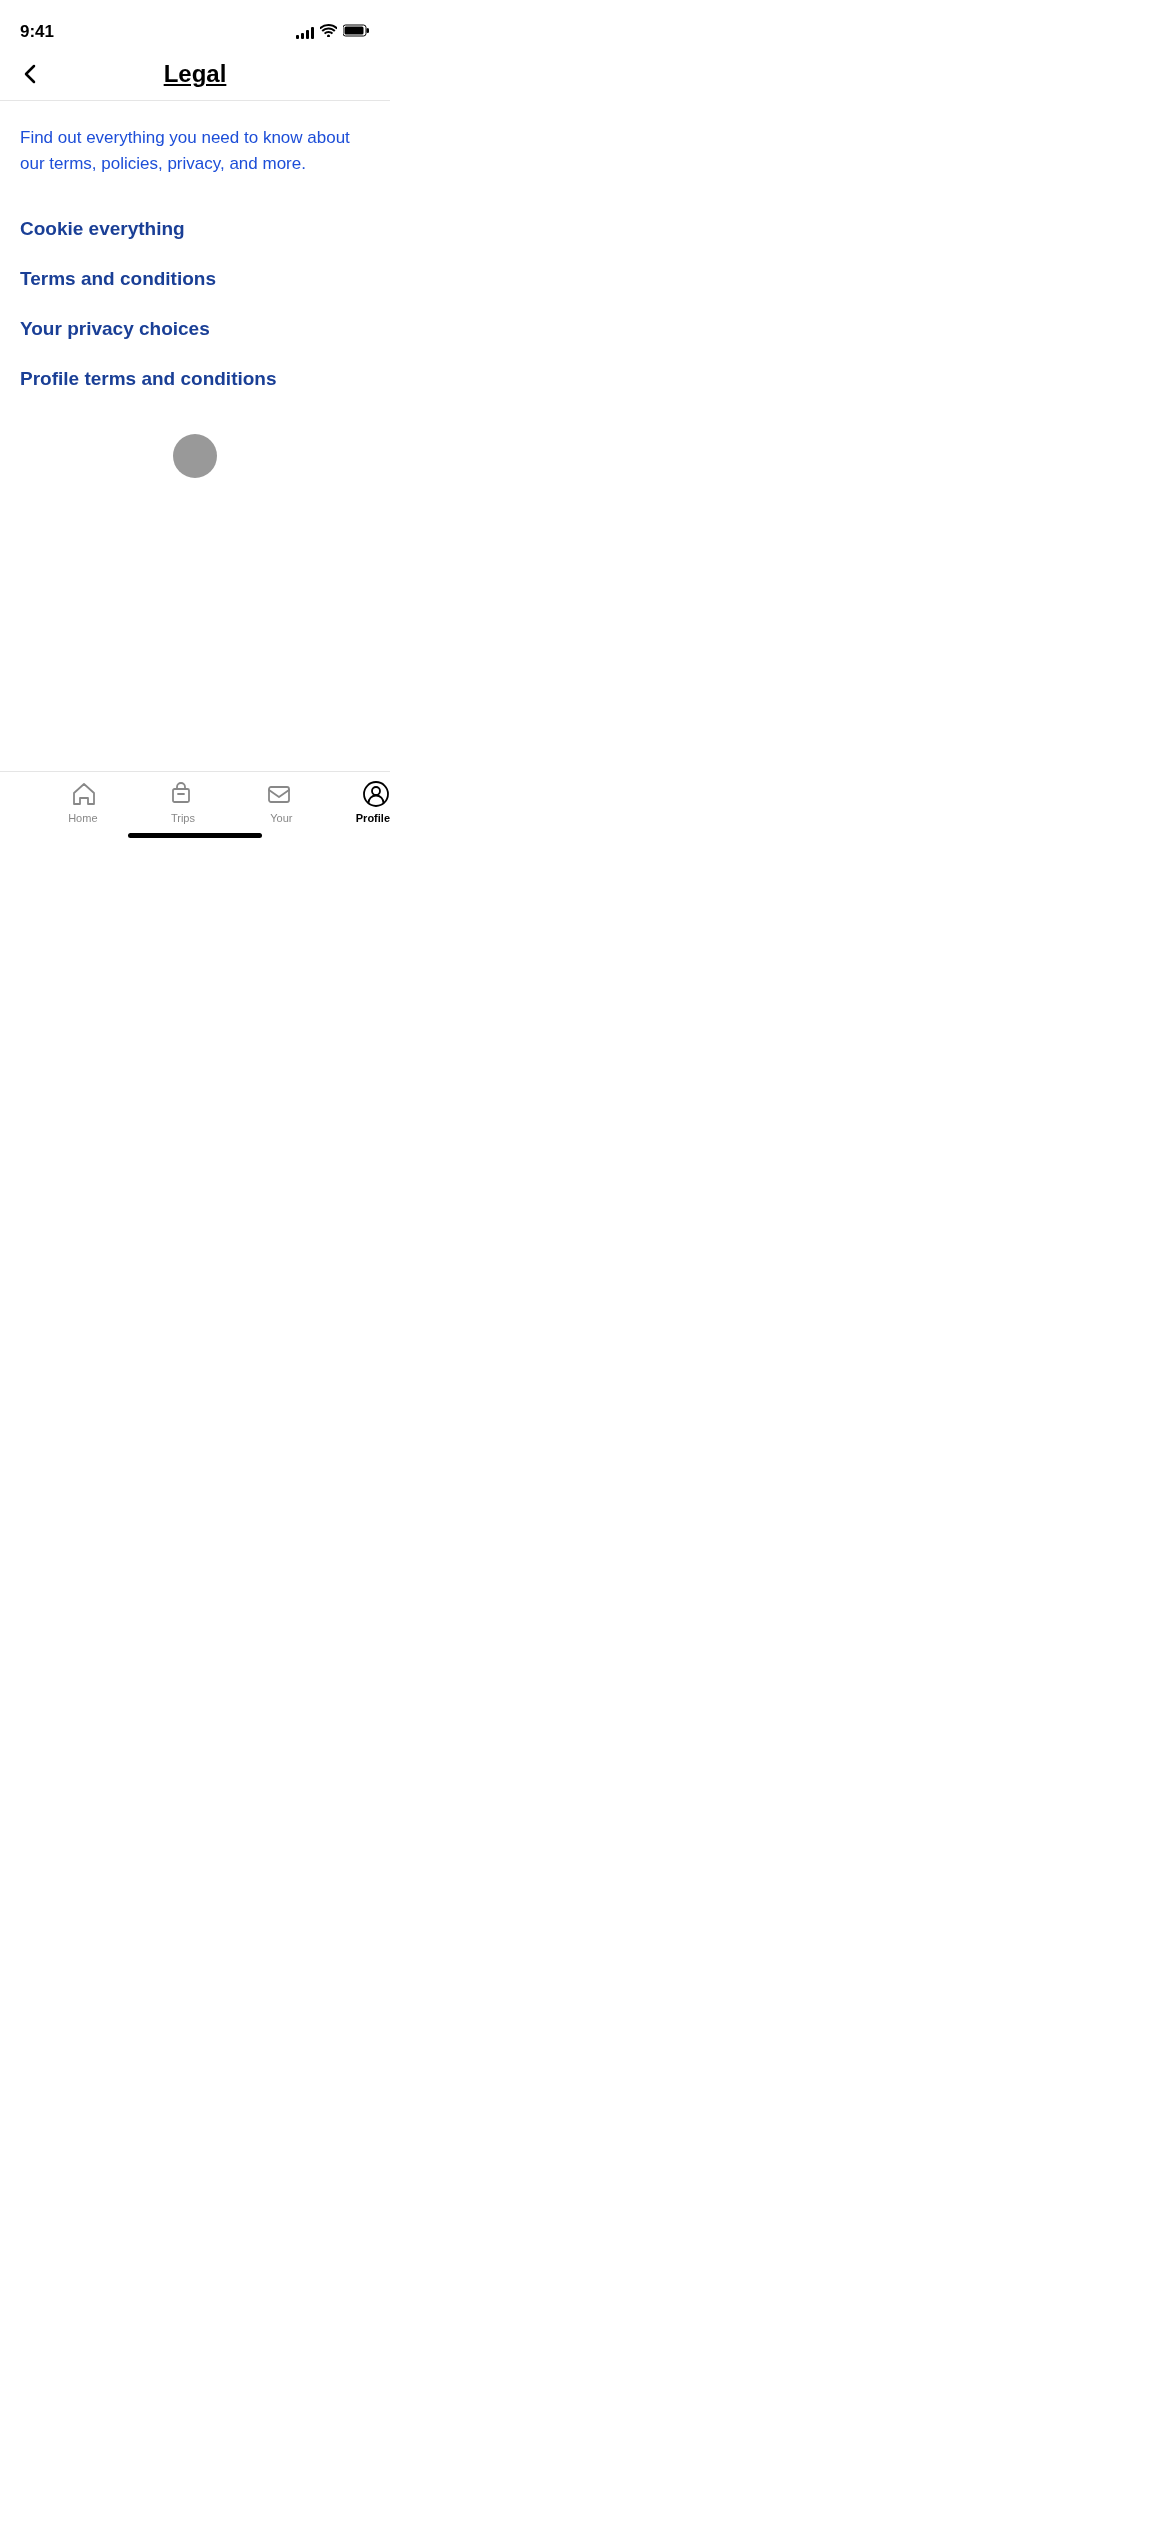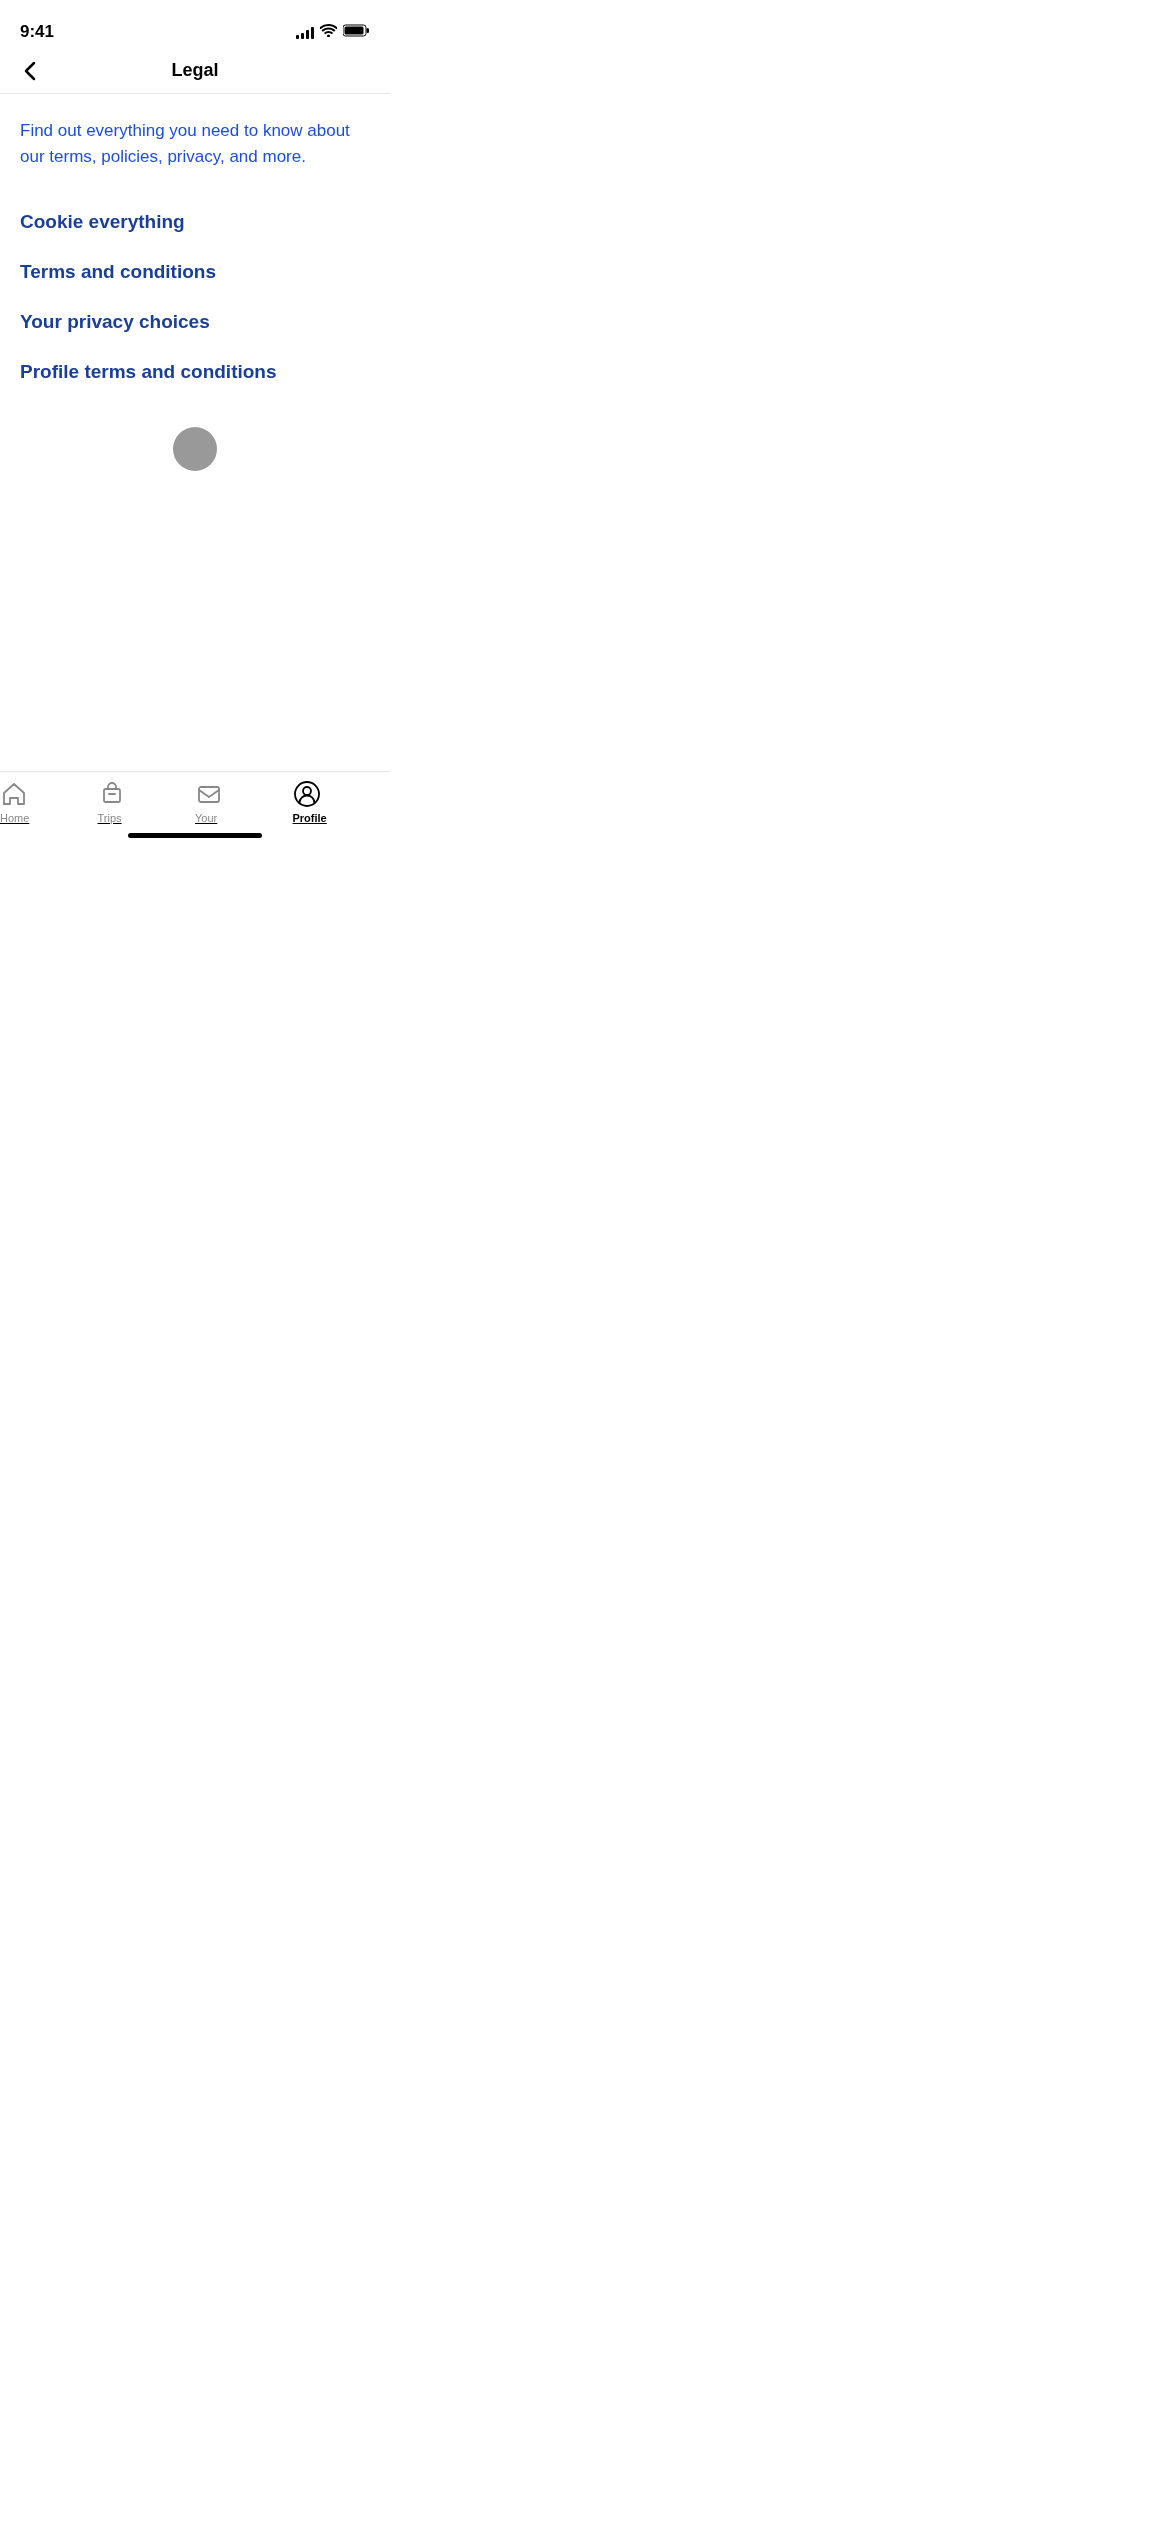--- a/index.html
+++ b/index.html
@@ -68,23 +68,24 @@
       left: 20px;
       background: none;
       border: none;
       cursor: pointer;
       padding: 4px;
       display: flex;
       align-items: center;
     }
 
     .nav-title {
-      font-size: 18px;
+      font-size: 24px;
       font-weight: 700;
       color: #000;
+      text-decoration: underline;
     }
 
     
     .main-content {
       padding: 24px 20px;
       flex: 1;
     }
 
     .description-text {
       font-size: 17px;
@@ -127,25 +128,24 @@
       border-top: 1px solid #e5e5e5;
       display: flex;
       justify-content: space-around;
       align-items: center;
       padding: 8px 0 20px 0;
     }
 
     .tab-item {
       display: flex;
       flex-direction: column;
-      align-items: flex-start;
+      align-items: flex-end;
       gap: 4px;
       cursor: pointer;
       flex: 1;
-      text-decoration: underline;
     }
 
     .tab-icon {
       width: 28px;
       height: 28px;
       display: flex;
       align-items: center;
       justify-content: center;
     }
 

